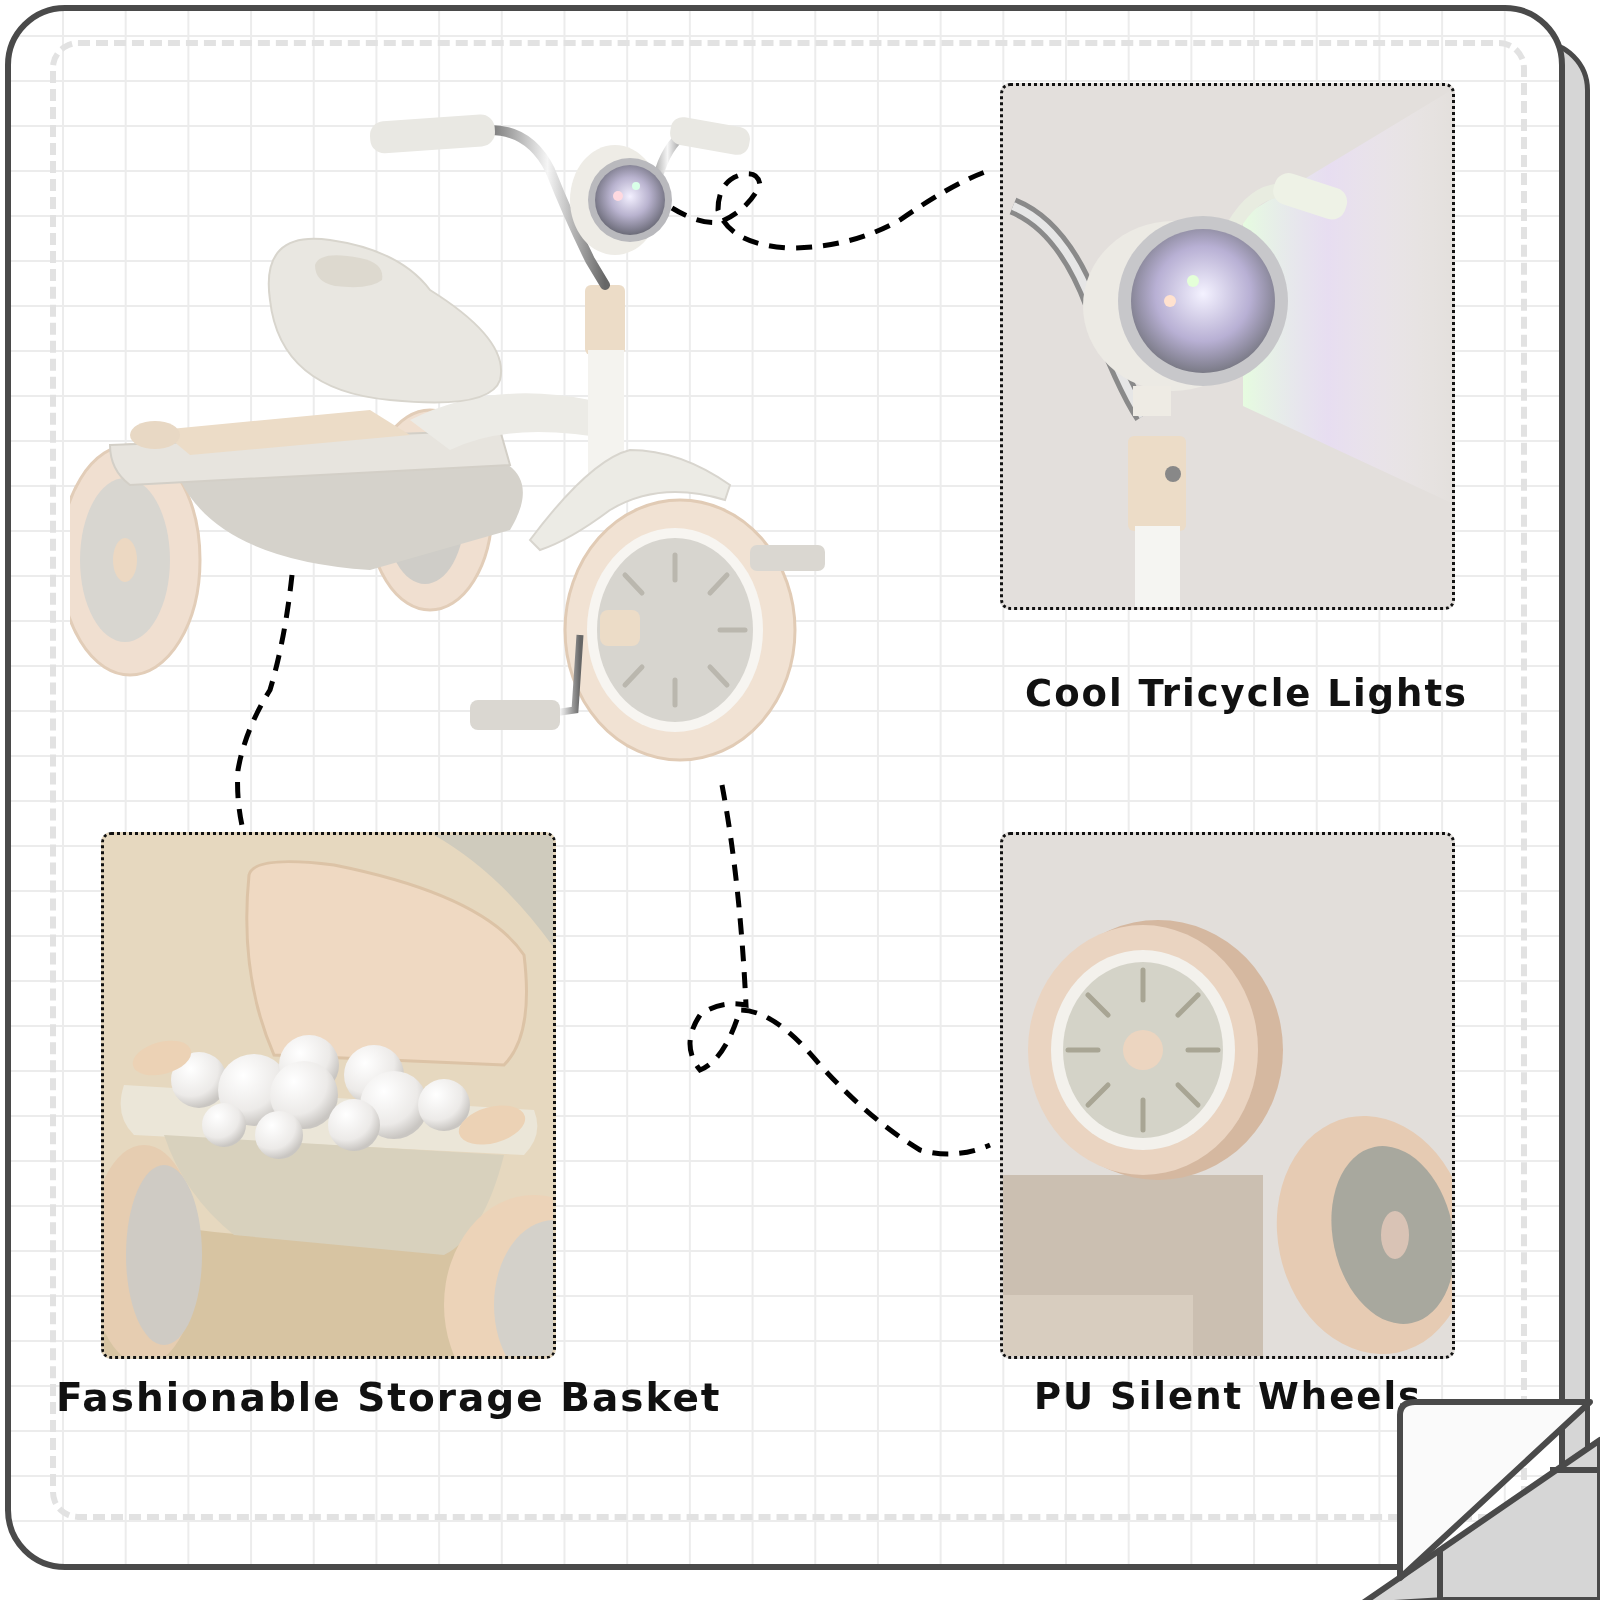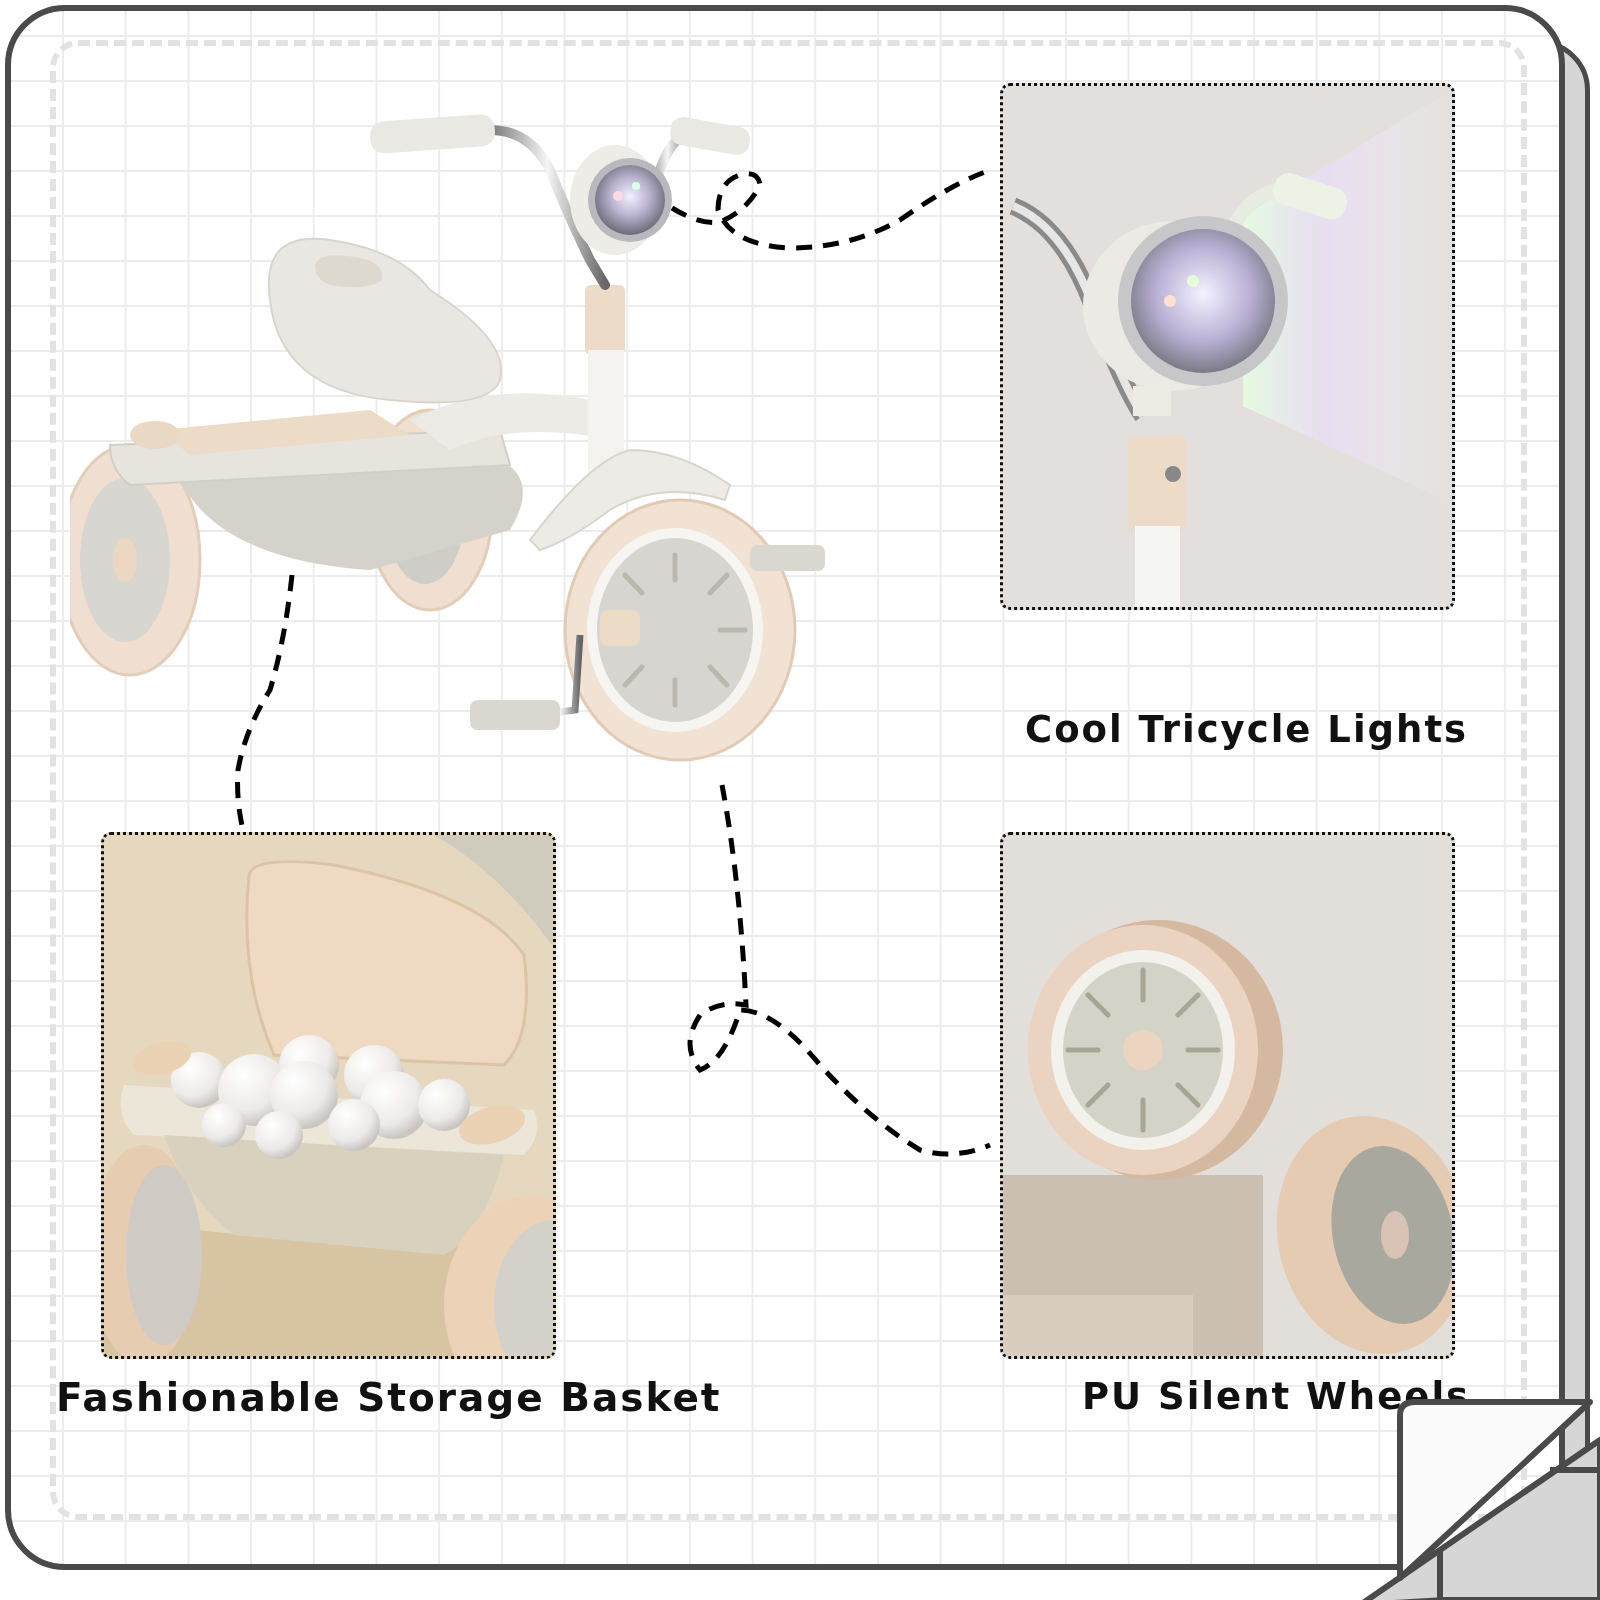--- a/index.html
+++ b/index.html
@@ -135,21 +135,21 @@
     <circle cx="200" cy="215" r="85" fill="#c7c7ca"></circle>
     <circle cx="200" cy="215" r="72" fill="url(#lens2)"></circle>
     <circle cx="167" cy="215" r="6" fill="#ffe2cf"></circle>
     <circle cx="190" cy="195" r="6" fill="#e4ffd8"></circle>
     <rect x="130" y="300" width="38" height="30" fill="#eeebe4"></rect>
     <rect x="125" y="350" width="58" height="95" rx="6" fill="#ecdcc7"></rect>
     <circle cx="170" cy="388" r="8" fill="#888"></circle>
     <rect x="132" y="440" width="45" height="90" fill="#f5f5f2"></rect>
   </svg>
 </div>
-<div class="caption" style="left:1025px;top:672px;font-size:37px;margin-top:36px;">Cool Tricycle Lights</div>
+<div class="caption" style="left:1025px;top:672px;font-size:37px;">Cool Tricycle Lights</div>
 
 <div class="photo" style="left:101px;top:832px;width:455px;height:527px;background:#e4d6bd;">
   <svg width="455" height="527" viewBox="0 0 455 527">
     <defs>
       <radialGradient id="ball" cx="35%" cy="30%" r="70%">
         <stop offset="0" stop-color="#ffffff"></stop>
           <stop offset=".7" stop-color="#eceae8"></stop>
           <stop offset="1" stop-color="#c9c6c2"></stop>
       </radialGradient>
     </defs>
@@ -198,20 +198,20 @@
         <line x1="175" y1="250" x2="195" y2="270"></line>
       <line x1="195" y1="160" x2="175" y2="180"></line>
         <line x1="105" y1="250" x2="85" y2="270"></line>
     </g>
     <circle cx="140" cy="215" r="20" fill="#ecd5c0"></circle>
     <ellipse cx="370" cy="400" rx="95" ry="120" fill="#e6cbb3" transform="rotate(-12 370 400)"></ellipse>
     <ellipse cx="390" cy="400" rx="60" ry="90" fill="#a8a89e" transform="rotate(-12 390 400)"></ellipse>
     <ellipse cx="392" cy="400" rx="14" ry="24" fill="#d9c3b5"></ellipse>
   </svg>
 </div>
-<div class="caption" style="left:1034px;top:1375px;font-size:37px;margin-left:48px;">PU Silent Wheels</div>
+<div class="caption" style="left:1034px;top:1375px;font-size:37px;">PU Silent Wheels</div>
 
 <svg class="abs" style="left:1360px;top:1380px;" width="240" height="220">
   <polygon points="0,225 240,60 240,220 85,220" fill="#d6d6d6" stroke="#4a4a4a" stroke-width="6" stroke-linejoin="round"></polygon>
   <line x1="80" y1="170" x2="80" y2="225" stroke="#4a4a4a" stroke-width="6"></line>
   <line x1="190" y1="90" x2="240" y2="90" stroke="#4a4a4a" stroke-width="6"></line>
   <path d="M40 195 L40 35 Q40 22 55 22 L230 22 L40 198 Z" fill="#fafafa" stroke="#4a4a4a" stroke-width="6" stroke-linejoin="round"></path>
 </svg>
 
 </body></html>

